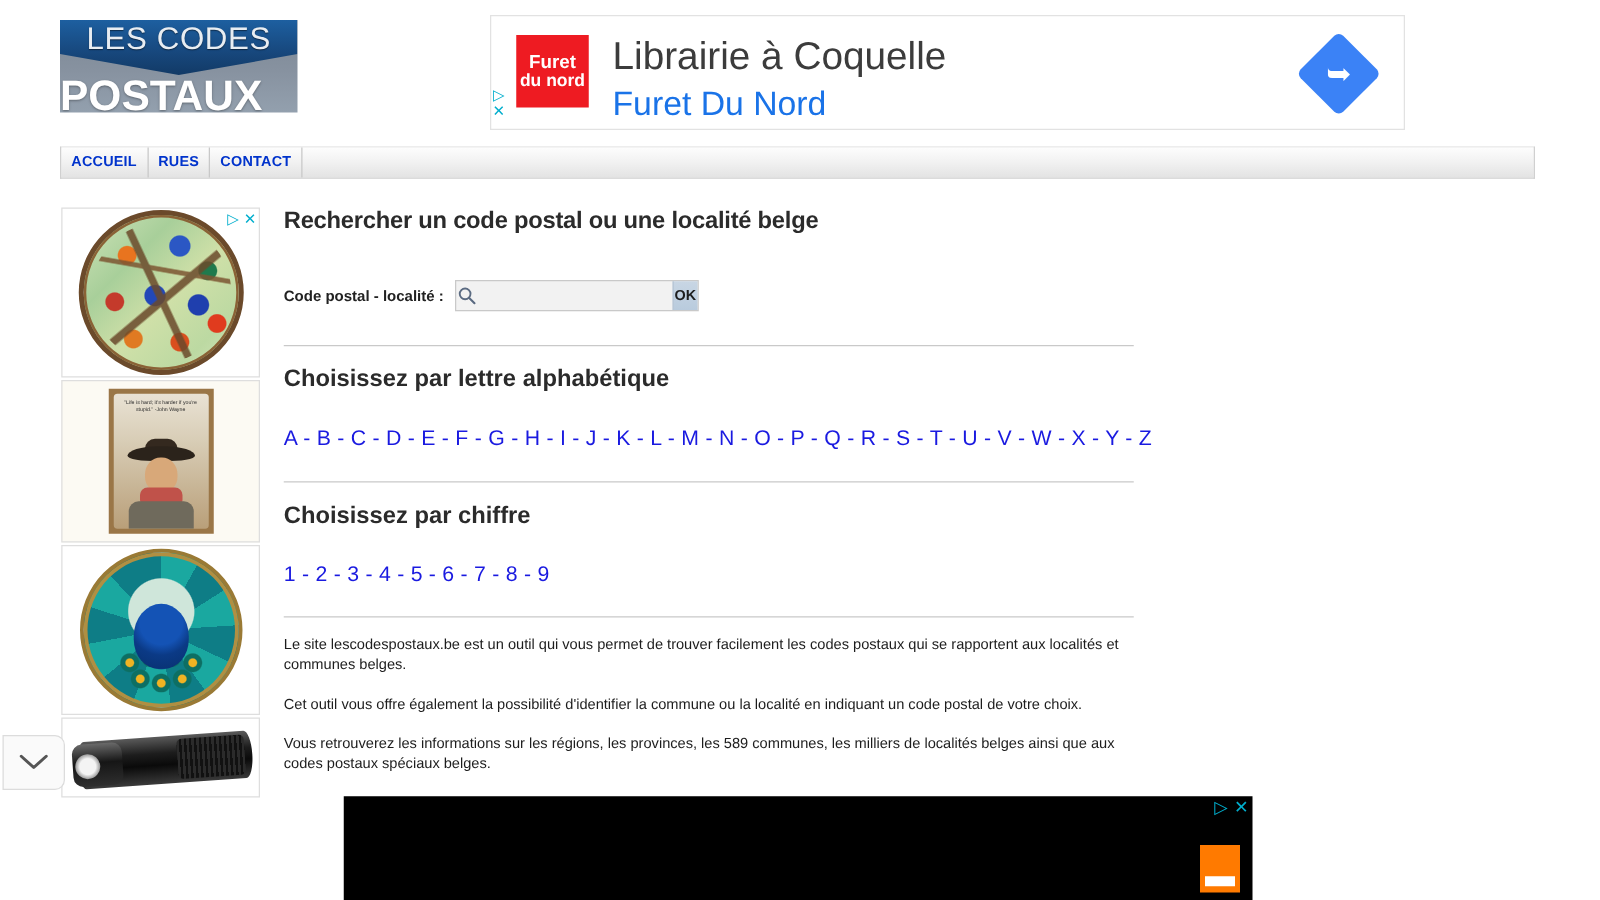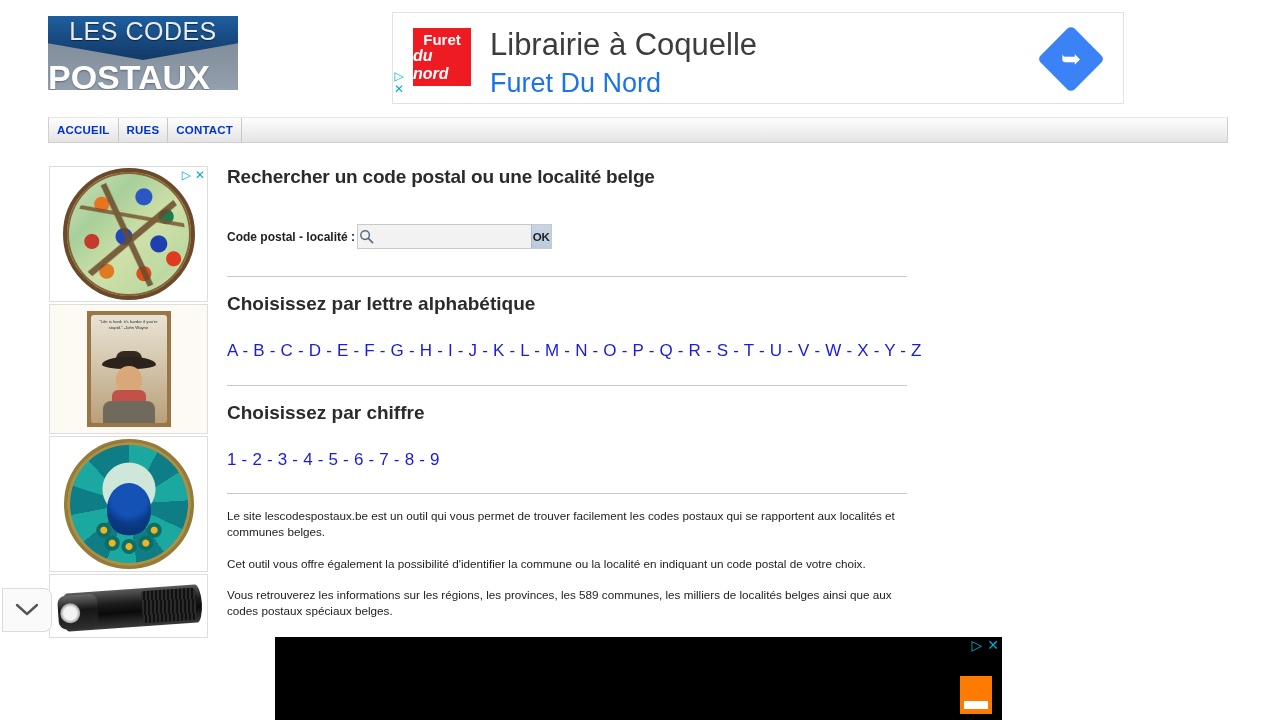--- a/index.html
+++ b/index.html
@@ -97,21 +97,21 @@
     height: 58px;
     background: #ee1b22;
     color: #ffffff;
     font-family: "Liberation Sans", sans-serif;
     display: flex;
     flex-direction: column;
     justify-content: center;
     align-items: center;
   }
   .furet-logo .l1 { font-size: 15px; font-weight: bold; line-height: 1; }
-  .furet-logo .l2 { font-size: 16px; font-weight: bold; line-height: 1.1; font-style: italic; }
+  .furet-logo .l2 { font-size: 14px; font-weight: bold; line-height: 1.1; }
 
   .ad-line1 {
     position: absolute;
     left: 97px;
     top: 14px;
     font-size: 31px;
     color: #3c3c3c;
     font-family: "Liberation Sans", sans-serif;
     white-space: nowrap;
   }
@@ -408,21 +408,21 @@
   }
   .search-row {
     display: flex;
     align-items: center;
     margin-top: 36px;
   }
   .search-label {
     font-size: 12px;
     font-weight: bold;
     color: #222;
-    margin-right: 2px;
+    margin-right: 9px;
     font-family: "Liberation Sans", sans-serif;
   }
   .search-box {
     display: flex;
     align-items: stretch;
     width: 195px;
     height: 25px;
     border: 1px solid #c9c9c9;
     background: #f2f2f2;
     box-sizing: border-box;

